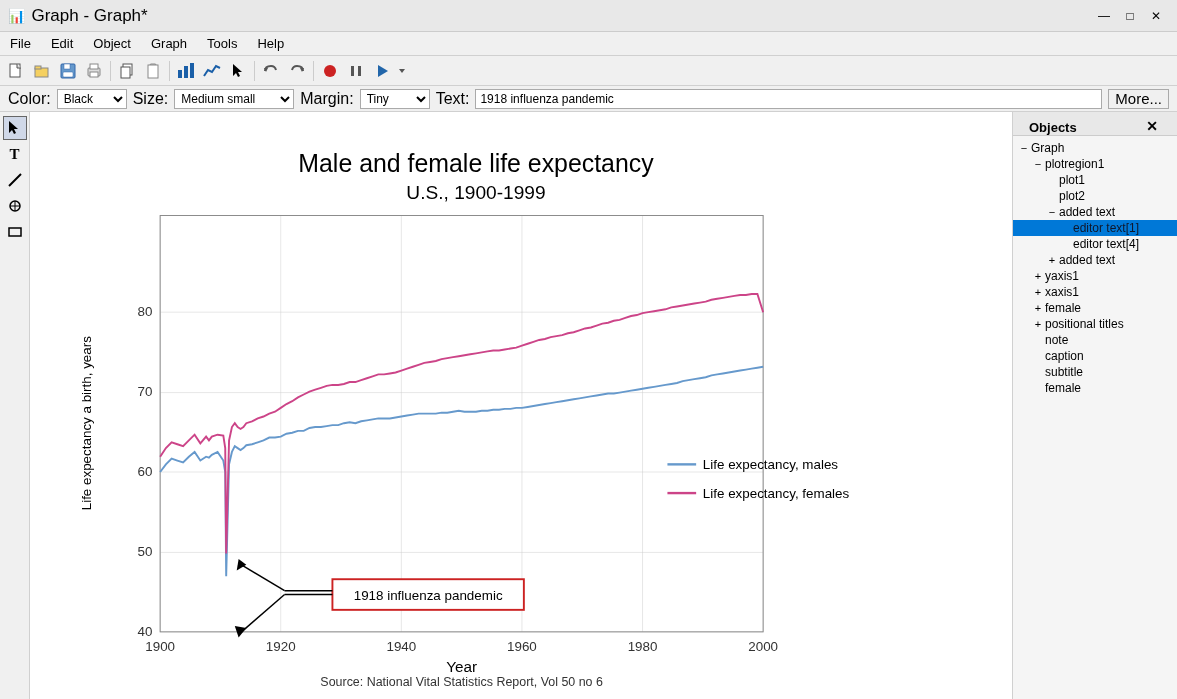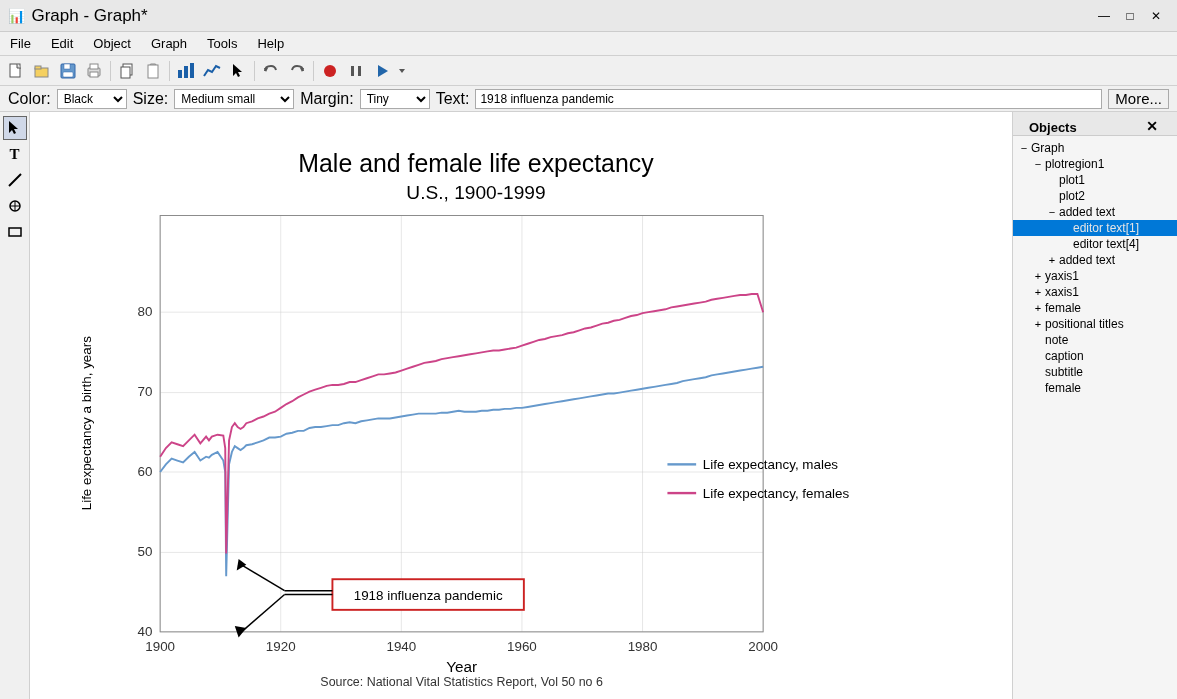--- a/index.html
+++ b/index.html
@@ -161,21 +161,21 @@
       overflow-y: auto;
       flex: 1;
     }
     .tree-item {
       display: flex;
       align-items: center;
       padding: 1px 0;
       cursor: pointer;
       white-space: nowrap;
     }
-    .tree-item.selected { background: #0078d7; color: #e5e5e5; }
+    .tree-item.selected { background: #0078d7; color: #0f172a; }
     .tree-indent { display: inline-block; }
     .tree-expander {
       width: 14px;
       text-align: center;
       font-size: 11px;
       cursor: pointer;
     }
     .tree-label { font-size: 12px; }
 
     

